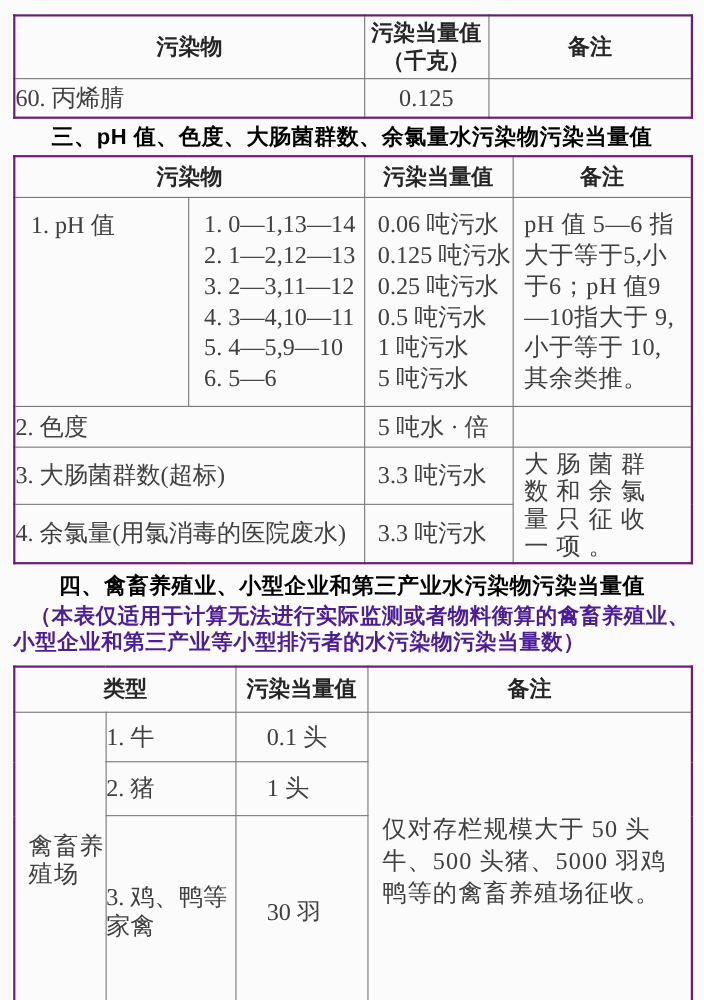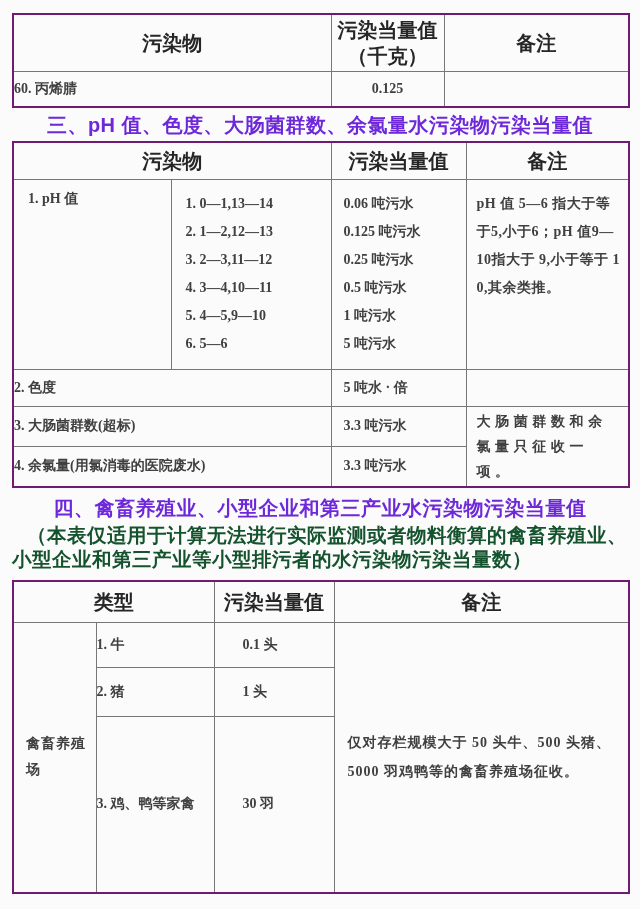--- a/index.html
+++ b/index.html
@@ -11,49 +11,48 @@
   }
   .page{padding:13px 12px 0 12px;}
 
   table.t{
     border-collapse:collapse;table-layout:fixed;width:616px;
     border:2px solid #701a75;
   }
   table.t th, table.t td{
     border:1px solid #777;
     padding:0;
-    font-size:14px;
+    font-size:22px;
     vertical-align:middle;
     overflow:hidden;
-    font-weight:bold;
   }
   table.t th{
     font-family:"Liberation Sans","DejaVu Sans",sans-serif;
     font-weight:700;color:#262626;font-size:20px;text-align:center;
     line-height:26px;
   }
   td.pl{padding-left:14px;text-align:left;}
   td.ctr{text-align:center;}
 
   
   .t1 .rh{height:57px;}
   .t1 .r{height:36px;}
 
   
   .sec-title{
     margin-top:3px;
     font-family:"Liberation Sans","DejaVu Sans",sans-serif;
-    font-weight:700;color:#6d28d9;
+    font-weight:700;color:#000000;
     font-size:20px;line-height:28px;text-align:center;
     letter-spacing:0.5px;
   }
   .sec-note{
     margin:1px 0 9px 0;
     font-family:"Liberation Sans","DejaVu Sans",sans-serif;
-    font-weight:700;color:#14532d;
+    font-weight:700;color:#4c1d95;
     font-size:19.5px;line-height:24px;text-align:left;
     text-indent:15px;letter-spacing:0.5px;
   }
 
   
   .t2{margin-top:2px;}
   .t2 .head{height:37px;}
   .t2 .ph-row{height:190px;}
   .t2 .ph-row td{vertical-align:top;padding-top:10px;}
   .t2 .ph-name{padding-left:14px;}

